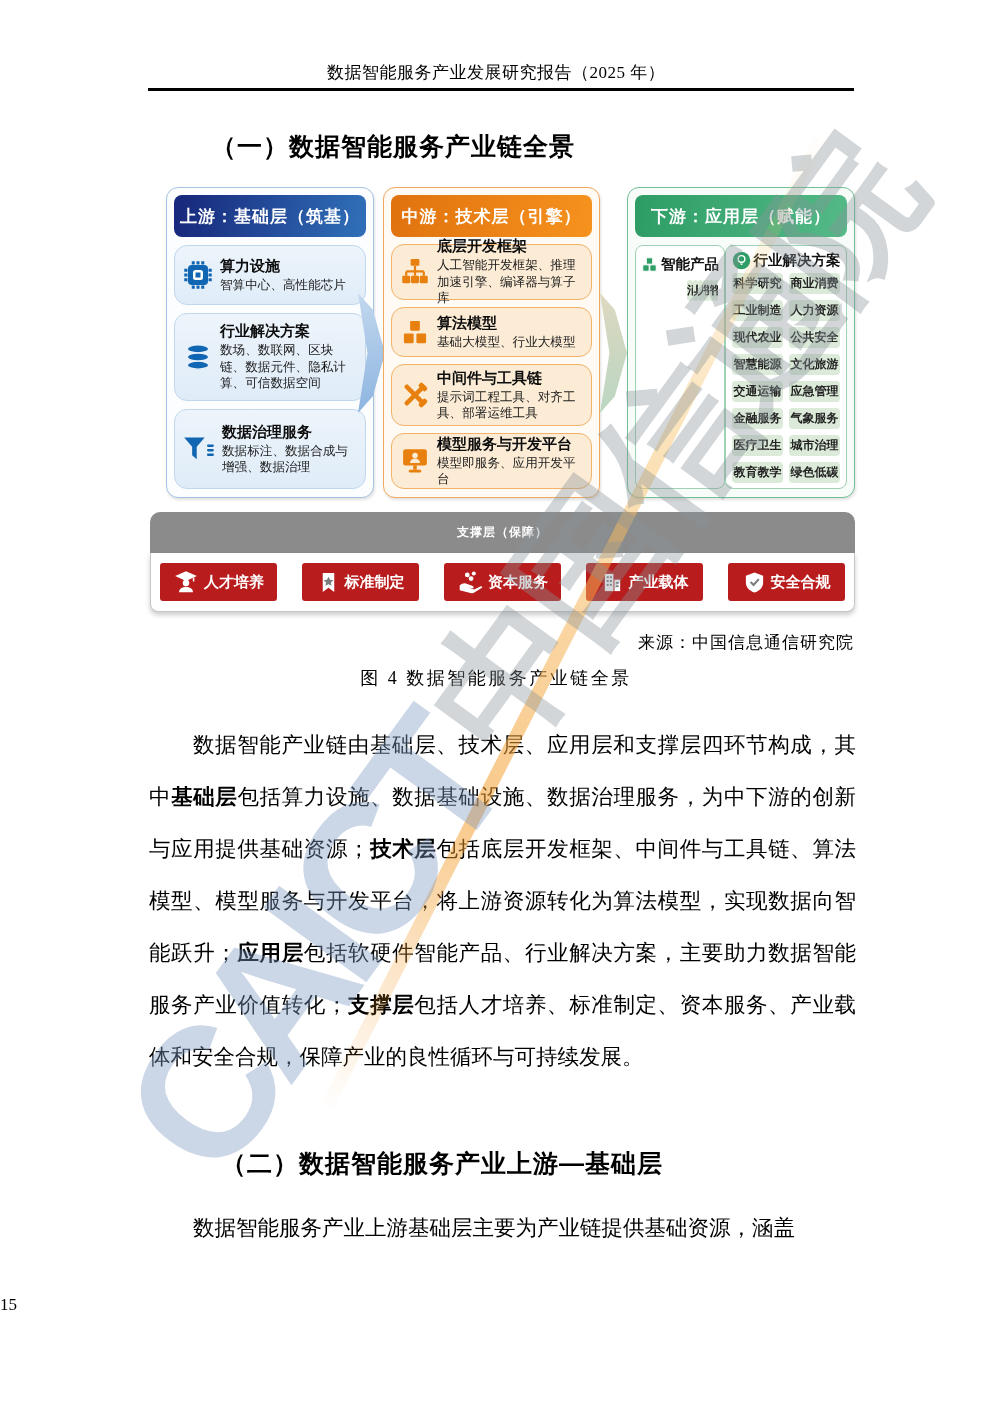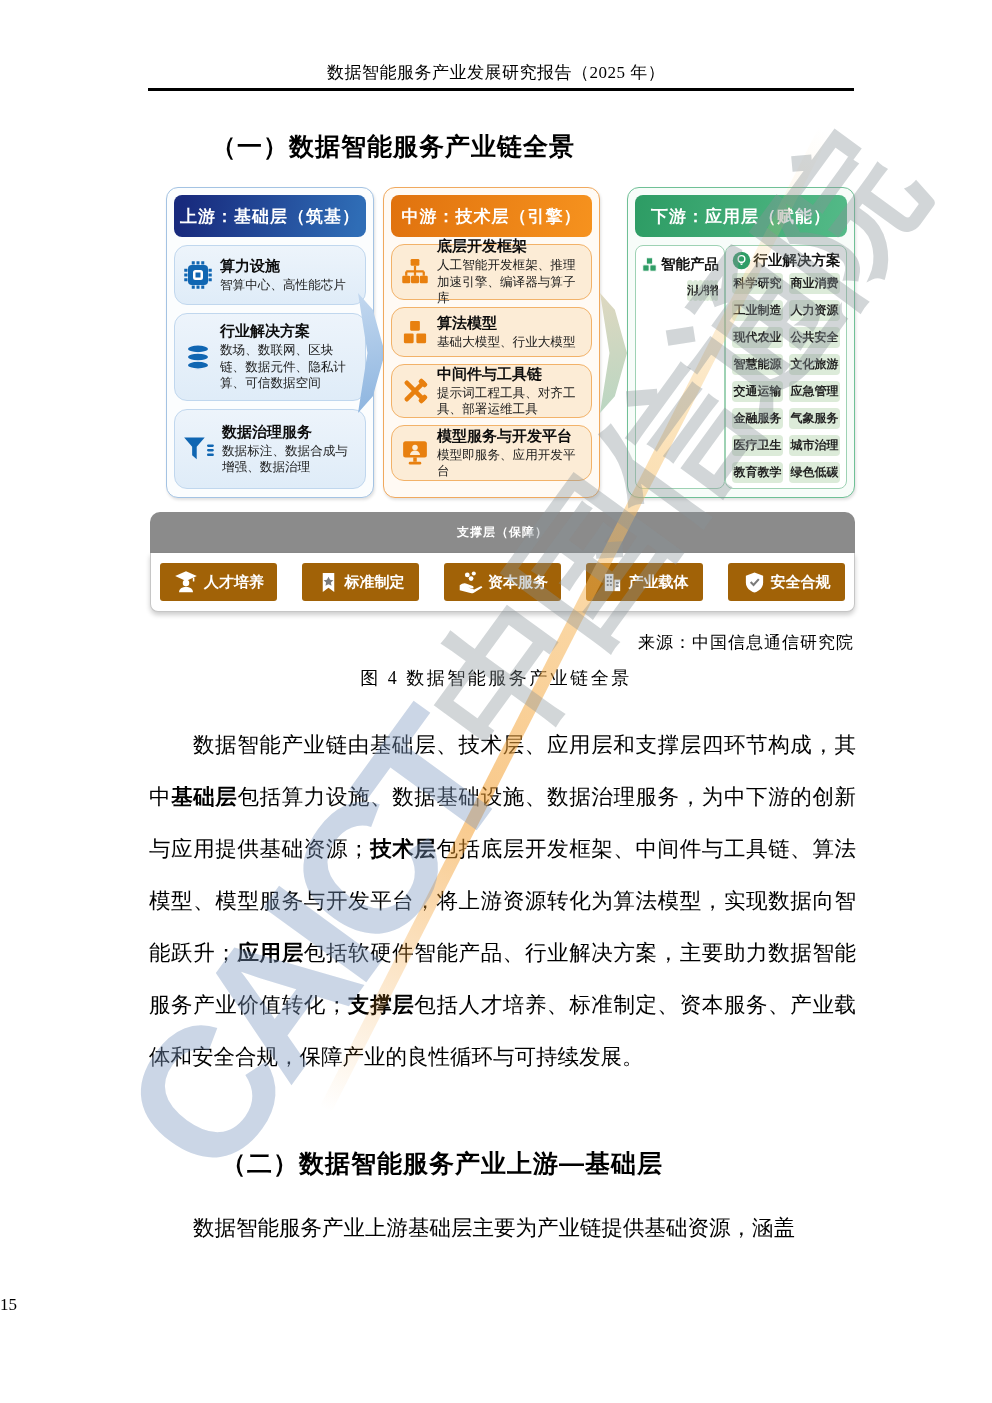--- a/index.html
+++ b/index.html
@@ -39,21 +39,21 @@
     display:flex; align-items:center; justify-content:center; letter-spacing:1px; }
   .blue   .panel-head { background:linear-gradient(100deg,#182a7d 5%,#2f6db6 95%); }
   .orange .panel-head { background:linear-gradient(100deg,#e0720e,#f6921e); }
   .green  .panel-head { background:linear-gradient(100deg,#2d9c64,#54ba88); }
 
   .card { border-radius:13px; display:flex; align-items:center; gap:7px; padding:4px 8px;
     box-sizing:border-box; margin-top:8px; }
   .blue   .card { background:linear-gradient(#edf4fb,#dfecf8); border:1px solid #c0d7ee; }
   .orange .card { background:#fcecd6; border:1px solid #f2b269; margin-top:7px; }
   .h60{height:60px}.h88{height:88px}.h80{height:80px}
-  .h56{height:56px}.h50{height:50px}.h62{height:54px}
+  .h56{height:56px}.h50{height:50px}.h62{height:62px}
   .card .icon { flex:0 0 auto; display:flex; }
   .blue  .icon { color:#1066b2; }
   .orange .icon { color:#e8800f; }
   .card h4 { margin:0 0 1px; font-size:15px; color:#0d0d0d; }
   .card p  { margin:0; font-size:12.6px; line-height:1.3; color:#1a1a1a; }
 
   .green-body { display:flex; gap:0; margin-top:8px; height:244px; }
   .sub-panel { background:#fff; border:1px solid #9ed2b4; border-radius:8px; padding:5px;
     box-sizing:border-box; display:flex; flex-direction:column; }
   .sub-products { width:90px; }
@@ -73,21 +73,21 @@
   .arrow.a1 { left:208px; background:linear-gradient(170deg,#c3d8ef,#8cb4df); }
   .arrow.a2 { left:450px; background:linear-gradient(170deg,#ded8c0,#b9d6c2); }
 
   .support { position:absolute; left:0; top:325px; width:705px; }
   .support-head { height:41px; background:#8b8b8b; border-radius:10px 10px 0 0; color:#fff;
     font-weight:bold; font-size:12px; display:flex; align-items:center; justify-content:center;
     letter-spacing:1px; }
   .support-body { height:59px; background:#fff; border:1px solid #c6c6c6; border-top:none;
     border-radius:0 0 8px 8px; box-shadow:0 3px 5px rgba(0,0,0,.2); display:flex;
     align-items:center; justify-content:space-between; padding:0 9px; box-sizing:border-box; }
-  .support-btn { width:117px; height:38px; background:#a16207; border-radius:3px; color:#fff;
+  .support-btn { width:117px; height:38px; background:#b91c1c; border-radius:3px; color:#fff;
     display:flex; align-items:center; justify-content:center; gap:5px; font-weight:bold;
     font-size:15px; }
   .support-btn .icon { display:flex; color:#fff; }
 
   
   .watermark { position:absolute; left:525px; top:655px; transform:translate(-50%,-50%) rotate(-54deg);
     white-space:nowrap; z-index:9; pointer-events:none; display:flex; align-items:center; }
   .wm-latin { font-family:"Liberation Sans","DejaVu Sans",sans-serif; font-weight:bold;
     font-size:185px; color:rgba(125,152,193,.40); letter-spacing:-14px; }
   .wm-cjk { font-family:"Liberation Sans","DejaVu Sans",sans-serif; font-weight:bold;

